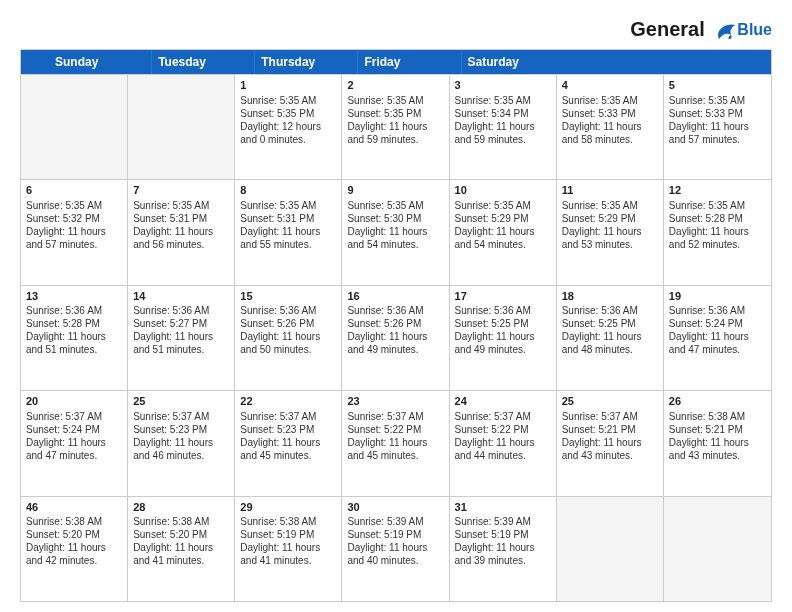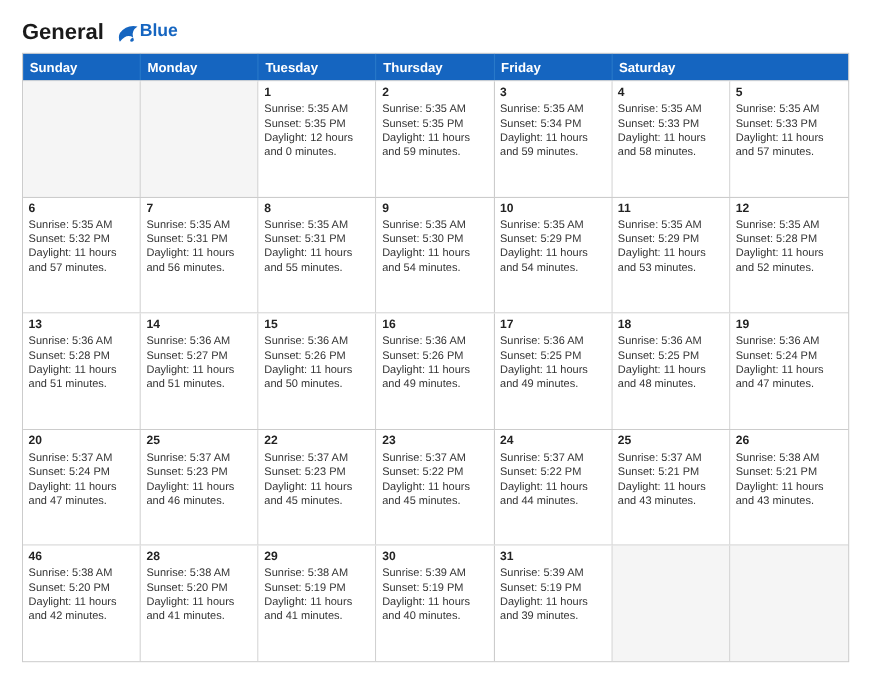--- a/index.html
+++ b/index.html
@@ -12,21 +12,21 @@
     }
     .page {
       width: 792px;
       height: 612px;
       padding: 18px 20px 10px 20px;
       display: flex;
       flex-direction: column;
     }
     .header {
       display: flex;
-      justify-content: flex-start;
+      justify-content: flex-end;
       align-items: flex-start;
       margin-bottom: 8px;
     }
     .logo {
       display: flex;
       align-items: center;
     }
     .title-section {
       text-align: right;
     }
@@ -42,20 +42,21 @@
     .calendar {
       flex: 1;
       display: flex;
       flex-direction: column;
       border: 1px solid #ccc;
     }
     .cal-header {
       display: grid;
       grid-template-columns: repeat(7, 1fr);
       background: #1565c0;
+      padding-left: 28px;
     }
     .cal-header-cell {
       color: #fff;
       font-size: 12px;
       font-weight: bold;
       padding: 5px 6px;
       text-align: left;
       border-right: 1px solid #2979c9;
     }
     .cal-header-cell:last-child { border-right: none; }
@@ -109,21 +110,20 @@
           </div>
           <div style="font-size:16px;font-weight:bold;color:#1565c0;line-height:1.1;margin-left:-2px;">Blue</div>
         </div>
       </div>
     </div>
   </div>
 
   <div class="calendar">
     <div class="cal-header">
     <div class="cal-header-cell">Sunday</div>
-        <div class="cal-header-cell">Monday</div>
         <div class="cal-header-cell">Tuesday</div>
         <div class="cal-header-cell">Thursday</div>
         <div class="cal-header-cell">Friday</div>
         <div class="cal-header-cell">Saturday</div>
       </div>
     <div class="cal-body">
     <div class="cal-week">
           <div class="cal-cell empty"></div>
           <div class="cal-cell empty"></div>
           <div class="cal-cell">

